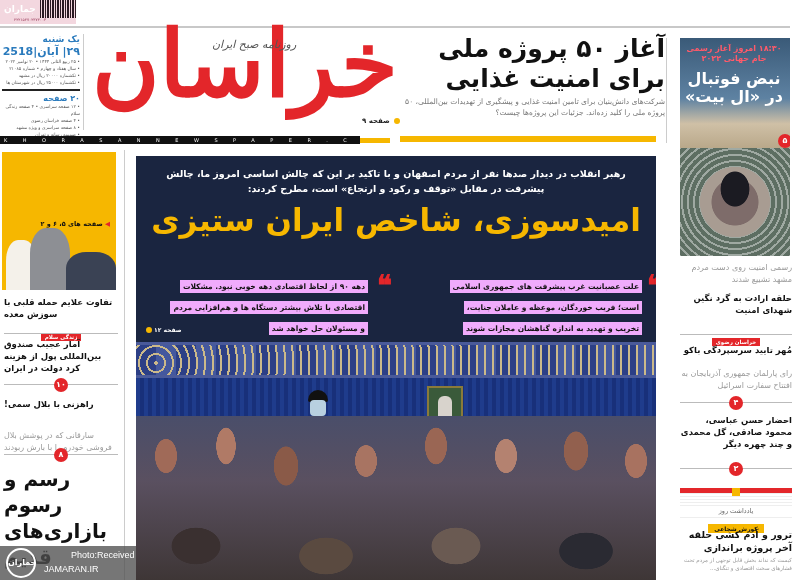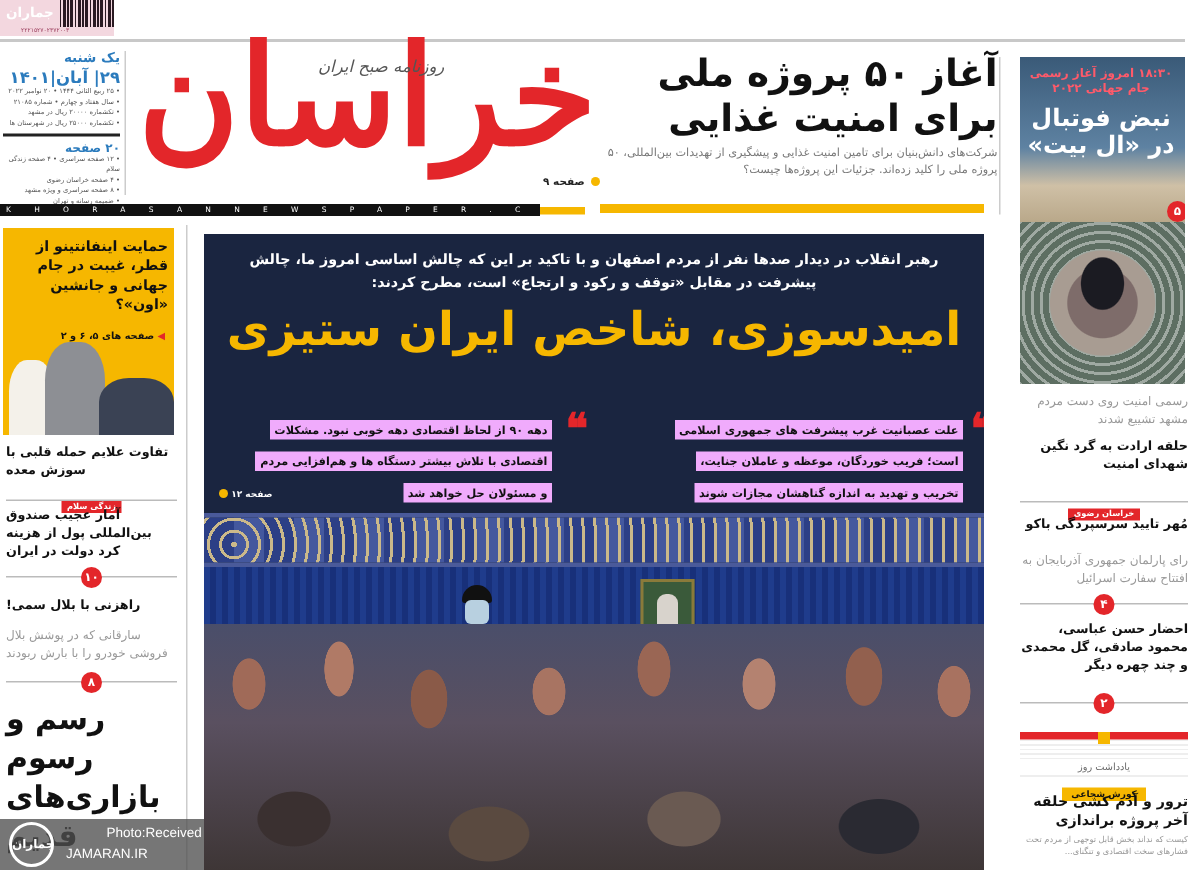--- a/index.html
+++ b/index.html
@@ -134,21 +134,21 @@
 
 <div class="abs barcode">
   <div class="bars"></div>
   <div class="logo">جماران</div>
   <div class="num">۲۲۲۱۵۲۷۰۲۳۷۲۰۰۳</div>
 </div>
 <div class="abs top-rule"></div>
 
 <div class="abs date-box rtl">
   <div class="day">یک شنبه</div>
-  <div class="date">۲۹| آبان|۱۴۰۱</div>
+  <div class="date">۲۹| آبان|2518</div>
   <div class="small">• ۲۵ ربیع الثانی ۱۴۴۴ • ۲۰ نوامبر ۲۰۲۲</div>
   <div class="small">• سال هفتاد و چهارم • شماره ۲۱۰۸۵</div>
   <div class="small">• تکشماره ۲۰۰۰۰ ریال در مشهد</div>
   <div class="small">• تکشماره ۲۵۰۰۰ ریال در شهرستان ها</div>
   <div class="rule"></div>
   <div class="pages">۲۰ صفحه</div>
   <div class="small">• ۱۲ صفحه سراسری • ۴ صفحه زندگی سلام</div>
   <div class="small">• ۴ صفحه خراسان رضوی</div>
   <div class="small">• ۸ صفحه سراسری و ویژه مشهد</div>
   <div class="small">• ضمیمه رسانه و تهران</div>
@@ -174,21 +174,20 @@
 <div class="abs vrule2"></div>
 
 <div class="abs wc-box">
   <div class="time">۱۸:۳۰ امروز آغاز رسمی جام جهانی ۲۰۲۲</div>
   <div class="title">نبض فوتبال در «ال بیت»</div>
   <div class="badge abs" style="right:-2px; top:96px;">۵</div>
 </div>
 <div class="abs wc-photo"></div>
 
 <div class="abs lc-promo">
-  <div class="t">حمایت اینفانتینو از قطر، غیبت در جام جهانی و جانشین «اون»؟</div>
   <div class="pg"><span class="arrow">◀</span> <span>صفحه های ۵، ۶ و ۲</span></div>
   <div class="person" style="left:4px; top:88px; width:30px; height:52px; background:#f4f1ea;"></div>
   <div class="person" style="left:28px; top:76px; width:40px; height:64px; background:#8d8f94;"></div>
   <div class="person" style="left:64px; top:100px; width:50px; height:40px; background:#3a4254;"></div>
 </div>
 <div class="abs vrule3"></div>
 
 <div class="abs lc-text" style="top:296px;">
   <div class="bold9">تفاوت علایم حمله قلبی با سوزش معده</div>
 </div>
@@ -198,21 +197,21 @@
 <div class="abs" style="left:4px; top:333px; width:114px; height:1px; background:#bbb;"></div>
 <div class="abs lc-text" style="top:338px;">
   <div class="bold9">آمار عجیب صندوق بین‌المللی پول از هزینه کرد دولت در ایران</div>
 </div>
 <div class="abs divider-badge" style="left:4px; top:378px; width:114px;">
   <div class="line"></div>
   <div class="badge">۱۰</div>
 </div>
 <div class="abs lc-text" style="top:398px;">
   <div class="bold9">راهزنی با بلال سمی!</div>
-  <div class="grey8" style="margin-top:8px;">سارقانی که در پوشش بلال فروشی خودرو را با بارش ربودند</div>
+  <div class="grey8" style="margin-top:20px;">سارقانی که در پوشش بلال فروشی خودرو را با بارش ربودند</div>
 </div>
 <div class="abs divider-badge" style="left:4px; top:448px; width:114px;">
   <div class="line"></div>
   <div class="badge">۸</div>
 </div>
 <div class="abs lc-text" style="top:466px;">
   <div class="big-head">رسم و رسوم بازاری‌های قدیم</div>
 </div>
 
 <div class="abs credit">

